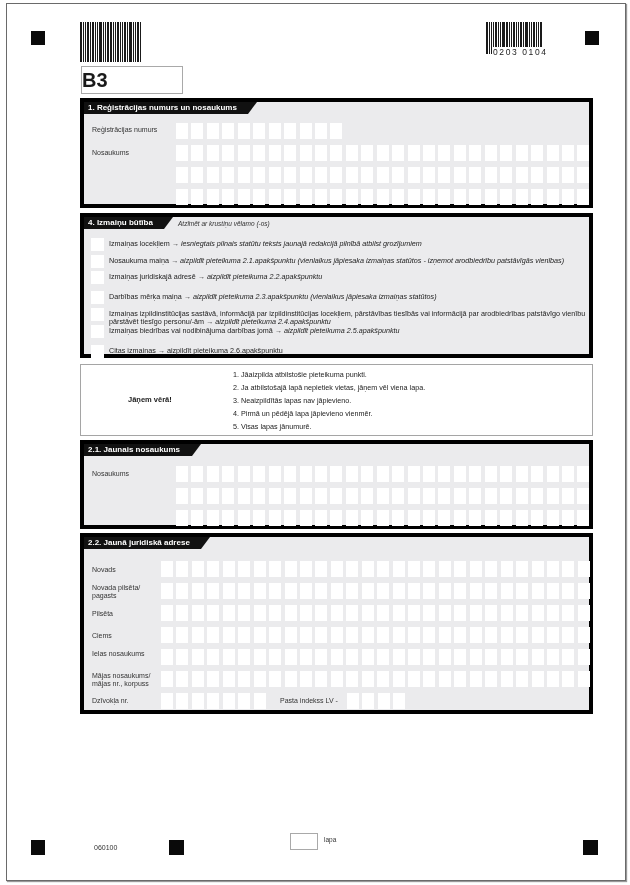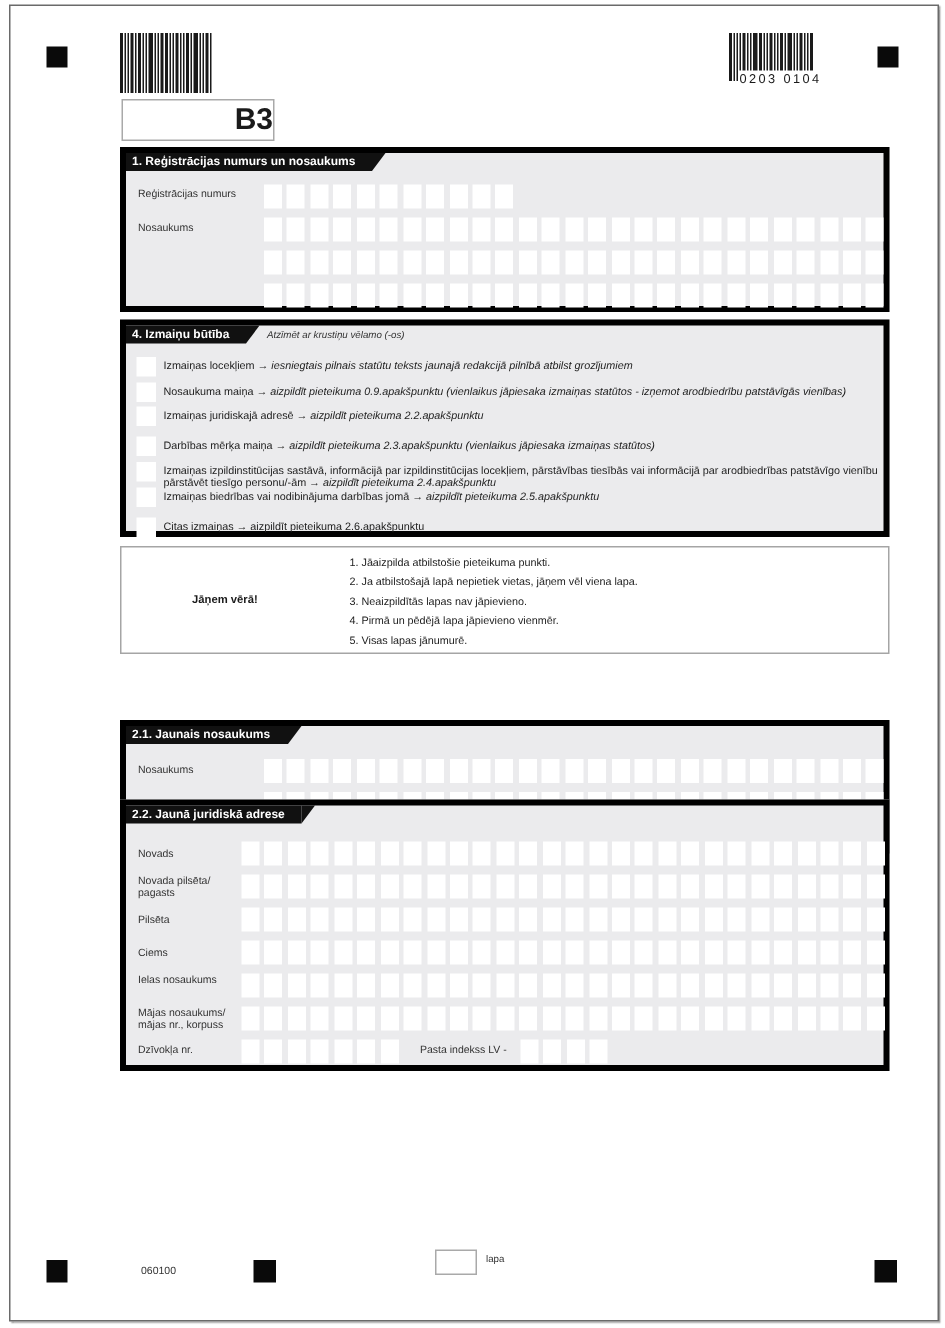--- a/index.html
+++ b/index.html
@@ -2,21 +2,21 @@
 <html><head>
 <meta charset="utf-8">
 <style>
   html, body { margin:0; padding:0; }
   body { width:630px; height:885px; background:#ffffff; position:relative; overflow:hidden; font-family:"Liberation Sans", sans-serif; color:#1a1a1a; }
   .page { position:absolute; left:6px; top:3px; width:618px; height:876px; border:1px solid #6a6a6a; box-shadow:1px 1px 1px #999; background:#fff; }
   .abs { position:absolute; }
   .mark { position:absolute; width:14px; height:14px; background:#0a0a0a; }
   .barcode { position:absolute; height:40px; display:flex; align-items:stretch; }
   .barcode span { display:block; background:#1a1a1a; margin-right:1px; }
-  .b3 { position:absolute; left:81px; top:66px; width:100px; height:26px; border:1px solid #a9a9a9; font-weight:bold; font-size:20px; text-align:right; line-height:26px; }
+  .b3 { position:absolute; left:81px; top:66px; width:100px; height:26px; border:1px solid #a9a9a9; font-weight:bold; font-size:20px; text-align:left; line-height:26px; }
   .title { position:absolute; left:200px; top:67px; width:370px; font-size:10px; text-align:center; line-height:12px; letter-spacing:0.1px; }
   .section { position:absolute; left:80px; width:513px; background:#ebebed; border:4px solid #000000; box-sizing:border-box; }
   .sec-head { position:absolute; left:0; top:0; height:12px; background:#111; color:#fff; font-weight:bold; font-size:8px; line-height:12px; padding-left:4px; box-sizing:border-box; }
   .sec-head::after { content:""; position:absolute; right:-9px; top:0; border-left:0 solid transparent; border-top:12px solid #111; border-right:9px solid transparent; }
   .label { position:absolute; font-size:7px; color:#333; line-height:8px; }
   .boxrow { position:absolute; display:flex; }
   .box { width:12px; height:16px; background:#ffffff; margin-right:3.45px; flex:none; }
   .chk { position:absolute; width:13px; height:13px; background:#fff; }
   .opt { position:absolute; left:25px; font-size:7.2px; line-height:7.5px; color:#222; width:480px; }
   .opt i { font-style:italic; }
@@ -199,21 +199,21 @@
     </div>
 </div>
 
 <div class="section" style="top:213px;height:145px;">
   <div class="sec-head" style="width:80px;">4. Izmaiņu būtība</div>
   <div class="abs" style="left:94px;top:3px;font-size:6.5px;font-style:italic;color:#333;">Atzīmēt ar krustiņu vēlamo (-os)</div>
   <div id="options">
       <div class="chk" style="left: 7px; top: 21px;"></div>
       <div class="opt" style="top: 23px;"><span>Izmaiņas locekļiem → </span><i>iesniegtais pilnais statūtu teksts jaunajā redakcijā pilnībā atbilst grozījumiem</i></div>
       <div class="chk" style="left: 7px; top: 38px;"></div>
-      <div class="opt" style="top: 40px;"><span>Nosaukuma maiņa → </span><i>aizpildīt pieteikuma 0.9.apakšpunktu (vienlaikus jāpiesaka izmaiņas statūtos - izņemot arodbiedrību patstāvīgās vienības)</i></div>
+      <div class="opt" style="top: 40px;"><span>Nosaukuma maiņa → </span><i>aizpildīt pieteikuma 2.1.apakšpunktu (vienlaikus jāpiesaka izmaiņas statūtos - izņemot arodbiedrību patstāvīgās vienības)</i></div>
       <div class="chk" style="left: 7px; top: 54px;"></div>
       <div class="opt" style="top: 56px;"><span>Izmaiņas juridiskajā adresē → </span><i>aizpildīt pieteikuma 2.2.apakšpunktu</i></div>
       <div class="chk" style="left: 7px; top: 74px;"></div>
       <div class="opt" style="top: 76px;"><span>Darbības mērķa maiņa → </span><i>aizpildīt pieteikuma 2.3.apakšpunktu (vienlaikus jāpiesaka izmaiņas statūtos)</i></div>
       <div class="chk" style="left: 7px; top: 91px;"></div>
       <div class="opt" style="top: 93px;"><span>Izmaiņas izpildinstitūcijas sastāvā, informācijā par izpildinstitūcijas locekļiem, pārstāvības tiesībās vai informācijā par arodbiedrības patstāvīgo vienību pārstāvēt tiesīgo personu/-ām → </span><i>aizpildīt pieteikuma 2.4.apakšpunktu</i></div>
       <div class="chk" style="left: 7px; top: 108px;"></div>
       <div class="opt" style="top: 110px;"><span>Izmaiņas biedrības vai nodibinājuma darbības jomā → </span><i>aizpildīt pieteikuma 2.5.apakšpunktu</i></div>
       <div class="chk" style="left: 7px; top: 128px;"></div>
       <div class="opt" style="top: 130px;"><span>Citas izmaiņas → aizpildīt pieteikuma 2.6.apakšpunktu</span><i></i></div>
@@ -222,21 +222,21 @@
 
 <div class="note-box">
   <div class="abs" style="left:47px;top:30px;font-size:7.5px;font-weight:bold;">Jāņem vērā!</div>
   <div class="note-item" style="top:5px;">1. Jāaizpilda atbilstošie pieteikuma punkti.</div>
   <div class="note-item" style="top:18px;">2. Ja atbilstošajā lapā nepietiek vietas, jāņem vēl viena lapa.</div>
   <div class="note-item" style="top:31px;">3. Neaizpildītās lapas nav jāpievieno.</div>
   <div class="note-item" style="top:44px;">4. Pirmā un pēdējā lapa jāpievieno vienmēr.</div>
   <div class="note-item" style="top:57px;">5. Visas lapas jānumurē.</div>
 </div>
 
-<div class="section" style="top:440px;height:89px;margin-top:40px;">
+<div class="section" style="top:440px;height:89px;">
   <div class="sec-head" style="width:108px;">2.1. Jaunais nosaukums</div>
   <div class="label" style="left:8px;top:26px;">Nosaukums</div>
   <div class="boxrow" style="left:92px;top:22px;">
       <div class="box"></div>
       <div class="box"></div>
       <div class="box"></div>
       <div class="box"></div>
       <div class="box"></div>
       <div class="box"></div>
       <div class="box"></div>

